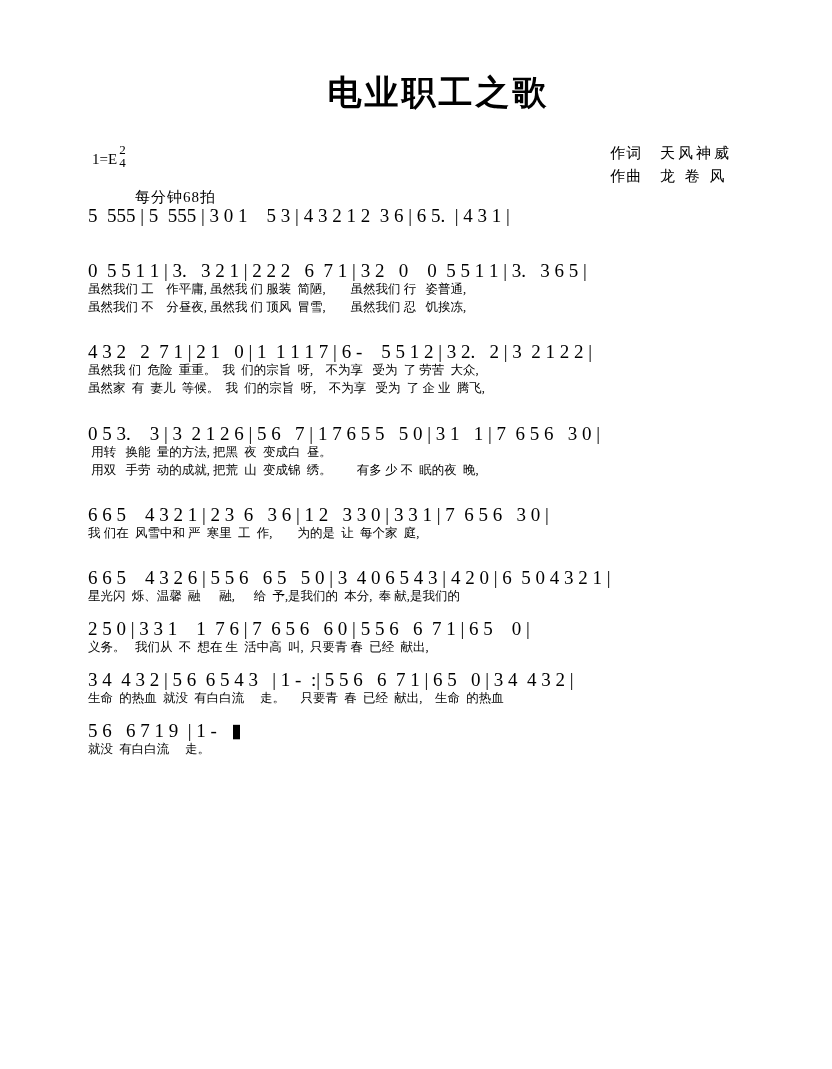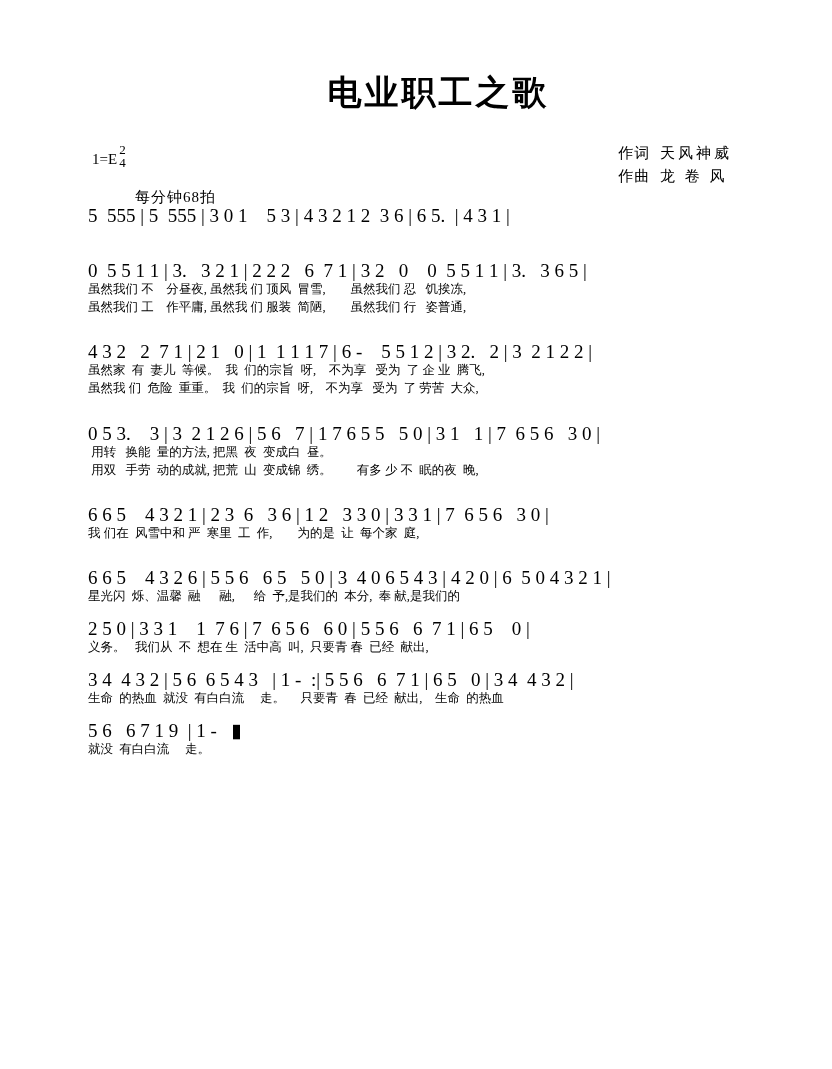--- a/index.html
+++ b/index.html
@@ -58,21 +58,21 @@
   .credits {
     position: absolute;
     right: 100px;
     top: -4px;
     font-family: "Liberation Serif", serif;
     font-size: 15px;
     line-height: 1.55;
     text-align: left;
   }
   .credits div span.lbl { letter-spacing: 1px; }
-  .credits div span.val { letter-spacing: 3px; margin-left: 6px; }
+  .credits div span.val { letter-spacing: 3px; margin-left: 14px; }
   .tempo {
     position: absolute;
     left: 135px;
     top: 42px;
     font-family: "Liberation Serif", serif;
     font-size: 15px;
     letter-spacing: 1px;
   }
 
   .system {
@@ -128,29 +128,29 @@
     <div class="tempo">每分钟68拍</div>
   </div>
 
   <div class="system">
     <span class="notes">5  555 | 5  555 | 3 0 1    5 3 | 4 3 2 1 2  3 6 | 6 5.  | 4 3 1 |</span>
   </div>
   <div class="sys-gap-lg"></div>
 
   <div class="system">
     <span class="notes">0  5 5 1 1 | 3.   3 2 1 | 2 2 2   6  7 1 | 3 2   0    0  5 5 1 1 | 3.   3 6 5 |</span>
+    <span class="lyric">虽然我们 工    作平庸, 虽然我 们 服装  简陋,        虽然我们 行   姿普通,</span>
     <span class="lyric">虽然我们 不    分昼夜, 虽然我 们 顶风  冒雪,        虽然我们 忍   饥挨冻,</span>
-    <span class="lyric">虽然我们 工    作平庸, 虽然我 们 服装  简陋,        虽然我们 行   姿普通,</span>
   </div>
   <div class="sys-gap-md"></div>
 
   <div class="system">
     <span class="notes">4 3 2   2  7 1 | 2 1   0 | 1  1 1 1 7 | 6 -    5 5 1 2 | 3 2.   2 | 3  2 1 2 2 |</span>
+    <span class="lyric">虽然我 们  危险  重重。  我  们的宗旨  呀,    不为享   受为  了 劳苦  大众,</span>
     <span class="lyric">虽然家  有  妻儿  等候。  我  们的宗旨  呀,    不为享   受为  了 企 业  腾飞,</span>
-    <span class="lyric">虽然我 们  危险  重重。  我  们的宗旨  呀,    不为享   受为  了 劳苦  大众,</span>
   </div>
   <div class="sys-gap-md"></div>
 
   <div class="system">
     <span class="notes">0 5 3.    3 | 3  2 1 2 6 | 5 6   7 | 1 7 6 5 5   5 0 | 3 1   1 | 7  6 5 6   3 0 |</span>
     <span class="lyric"> 用转   换能  量的方法, 把黑  夜  变成白  昼。</span>
     <span class="lyric"> 用双   手劳  动的成就, 把荒  山  变成锦  绣。        有多 少 不  眠的夜  晚,</span>
   </div>
   <div class="sys-gap-md"></div>
 

